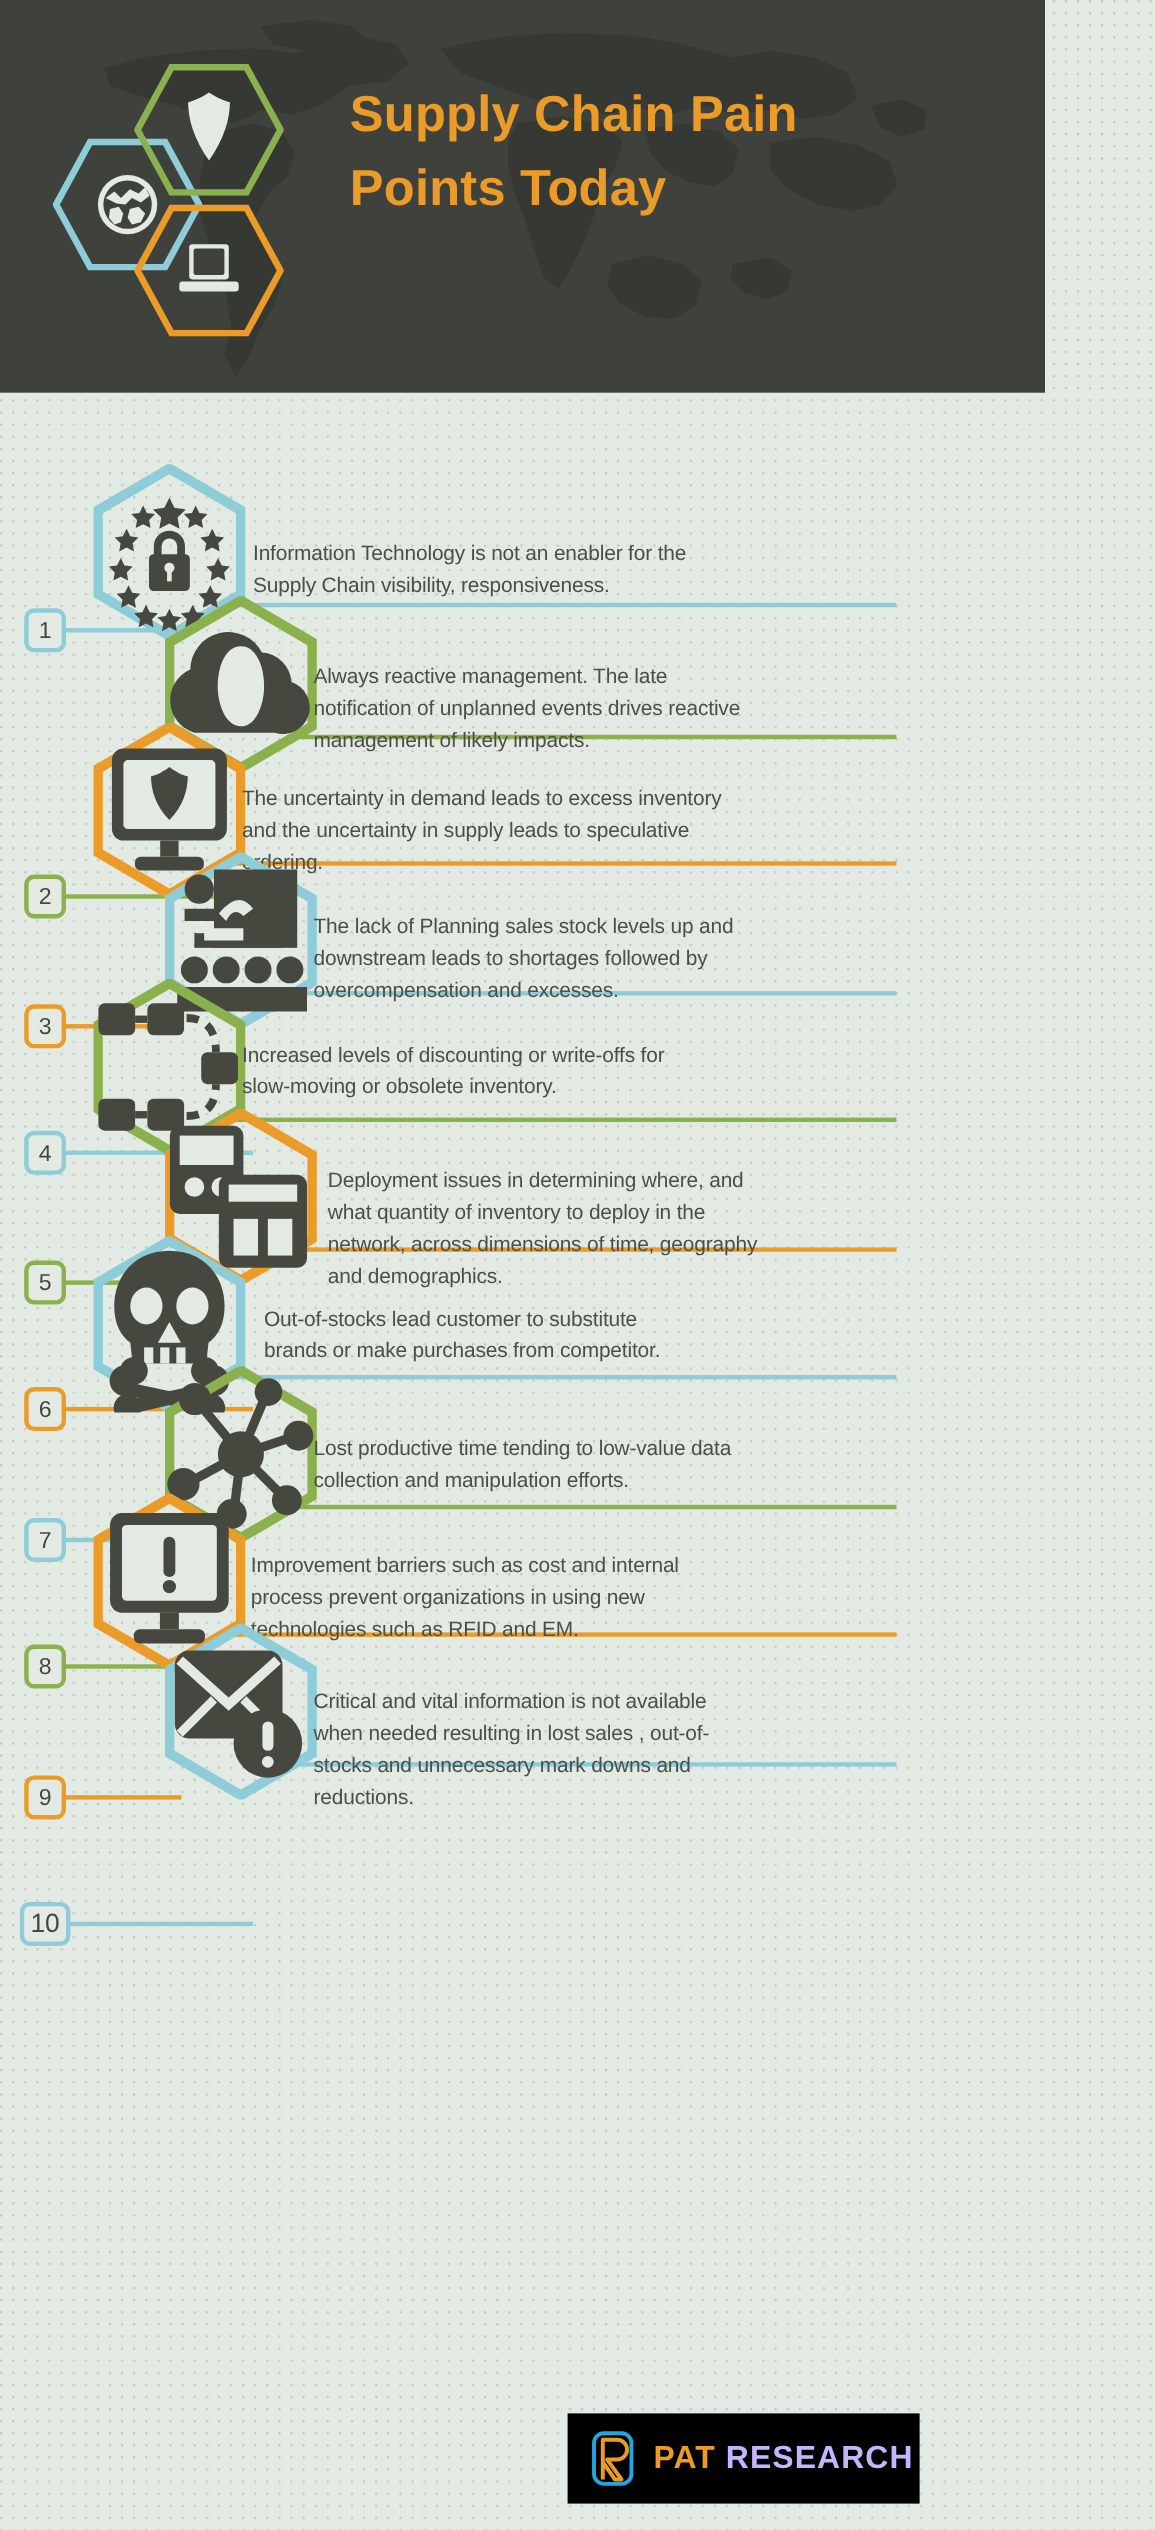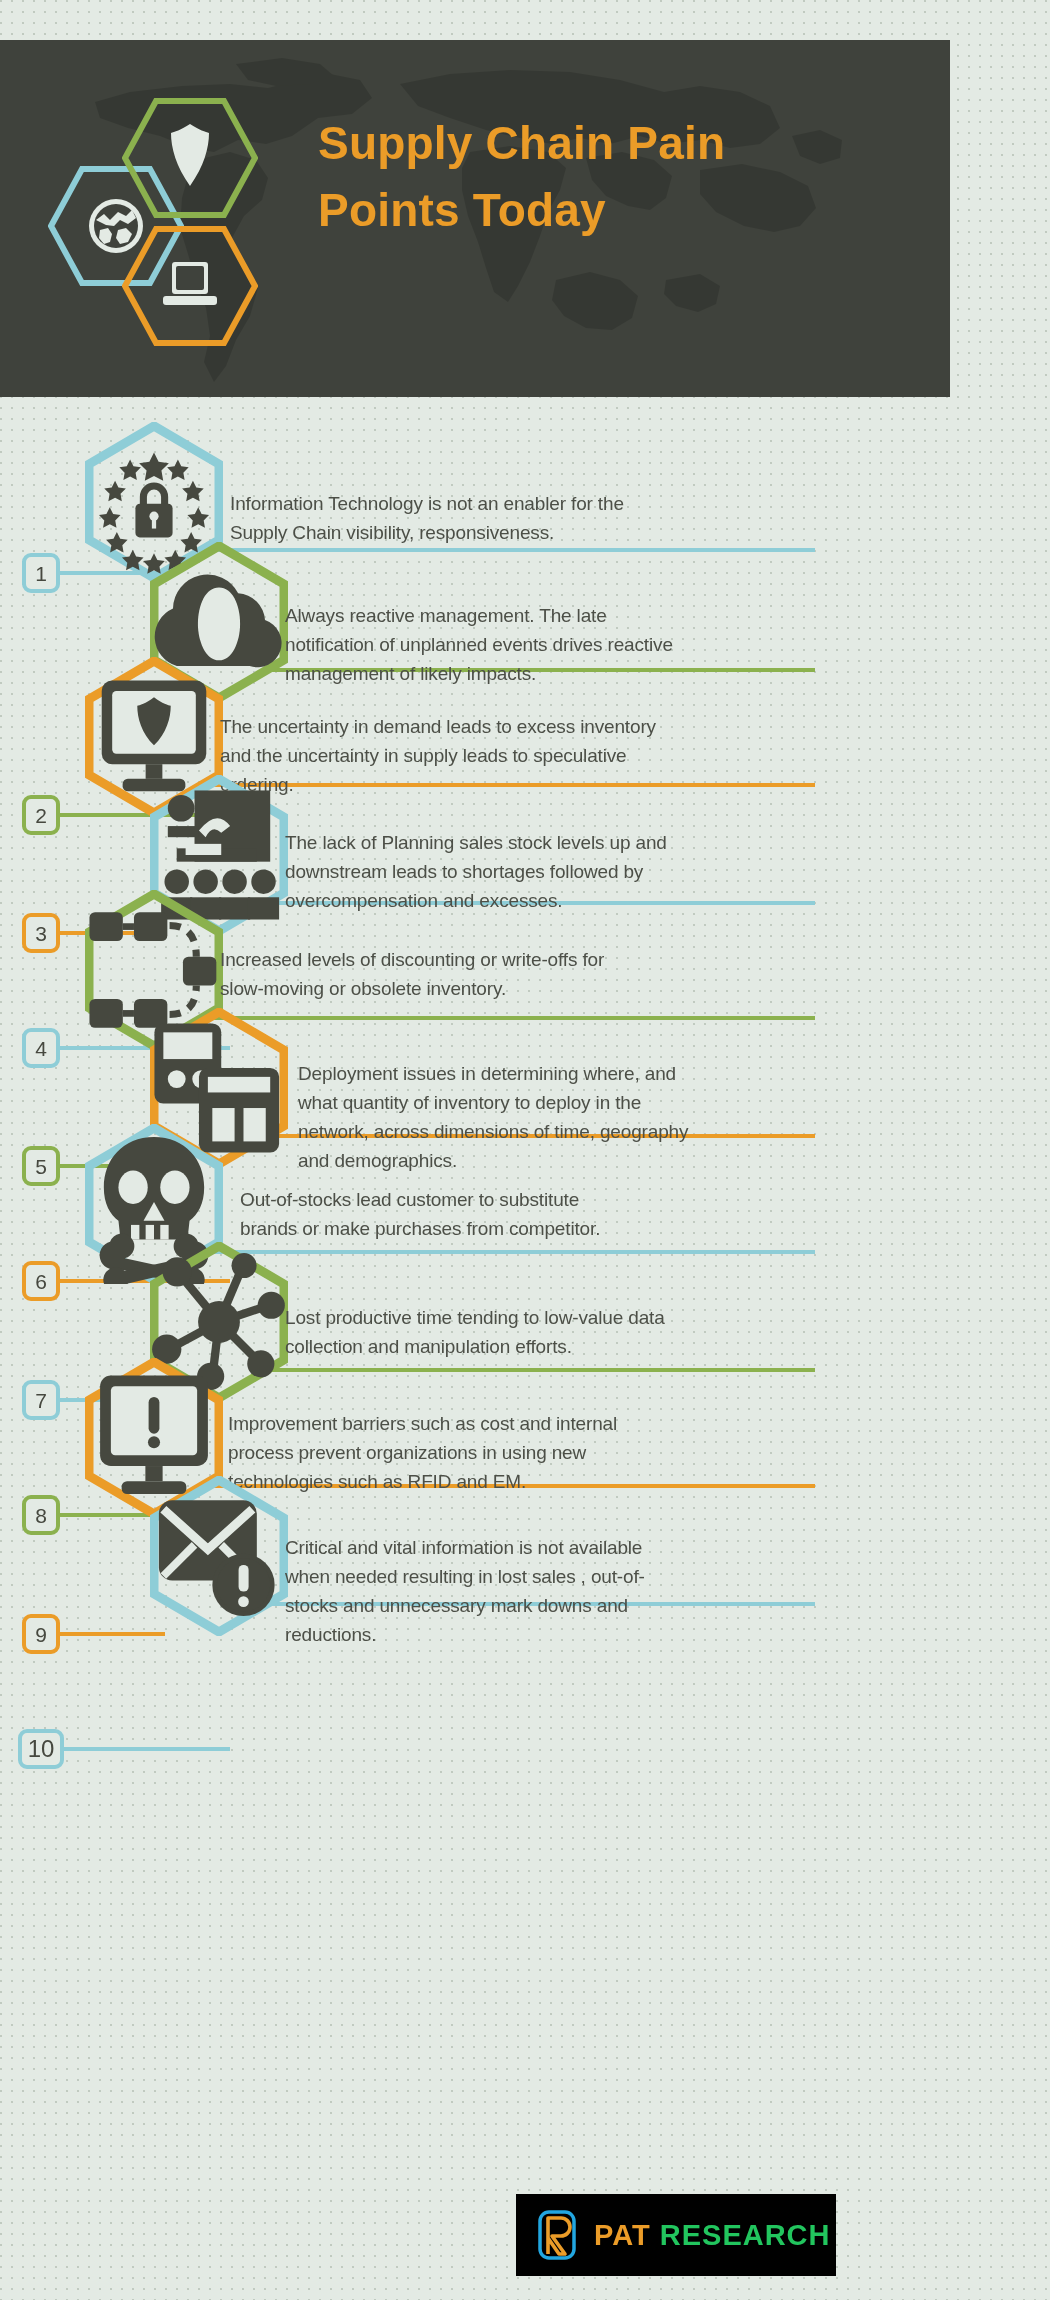--- a/index.html
+++ b/index.html
@@ -24,21 +24,20 @@
     background-size: 11px 11px;
     overflow: hidden;
   }
 
   
   #header {
     position: absolute; left: 0; top: 0;
     width: 950px; height: 357px;
     background: #3f423c;
     overflow: hidden;
-    margin-top: 40px;
   }
   #header-map {
     position: absolute; left: 0; top: 0;
     width: 950px; height: 357px;
     opacity: .55;
   }
   #header-title {
     position: absolute;
     left: 318px; top: 70px;
     width: 600px;
@@ -120,21 +119,21 @@
   #logo-mark { width: 42px; height: 50px; flex: none; }
   #logo-text {
     margin-left: 14px;
     font-size: 29px;
     font-weight: bold;
     letter-spacing: 1px;
     font-family: "Liberation Sans", sans-serif;
     white-space: nowrap;
   }
   #logo-text .pat { color: #eb9c28; }
-  #logo-text .research { color: #22c55e; }
+  #logo-text .research { color: #c4b5fd; }
 </style>
 </head>
 <body>
 
 <div id="page">
 
   <div id="header">
 
     <svg id="header-map" viewBox="0 0 950 357" preserveAspectRatio="none">
       <g fill="#2e312c">

